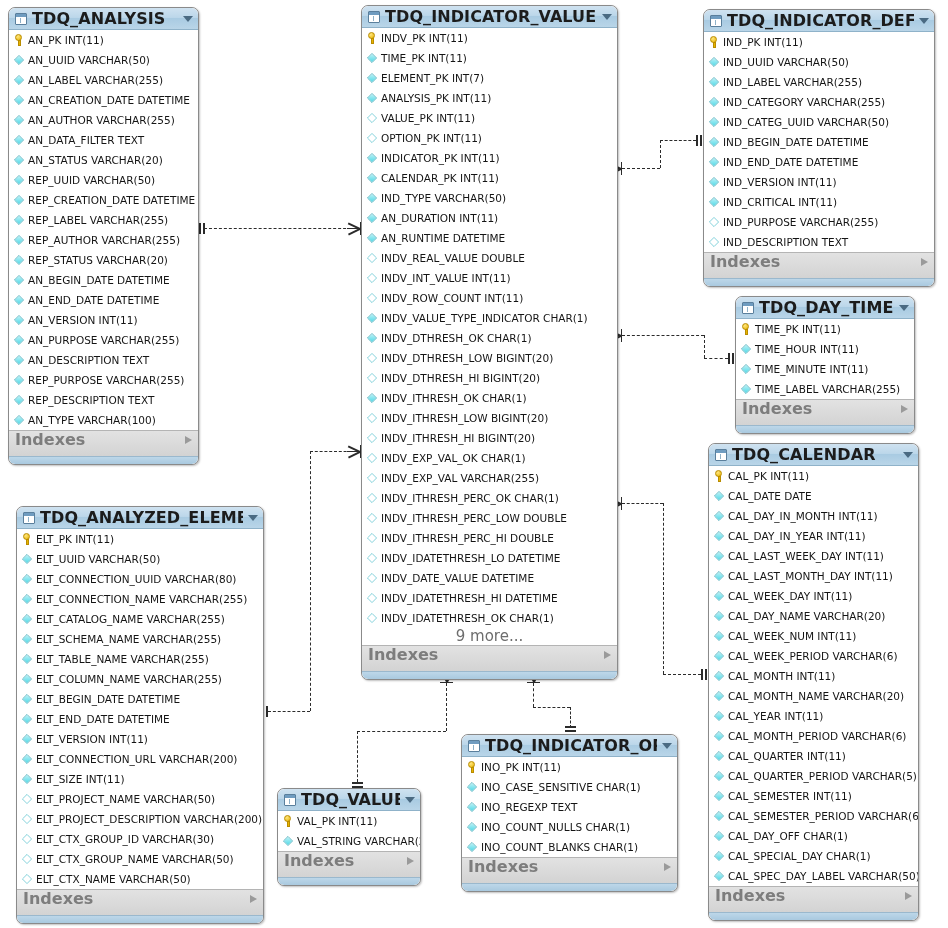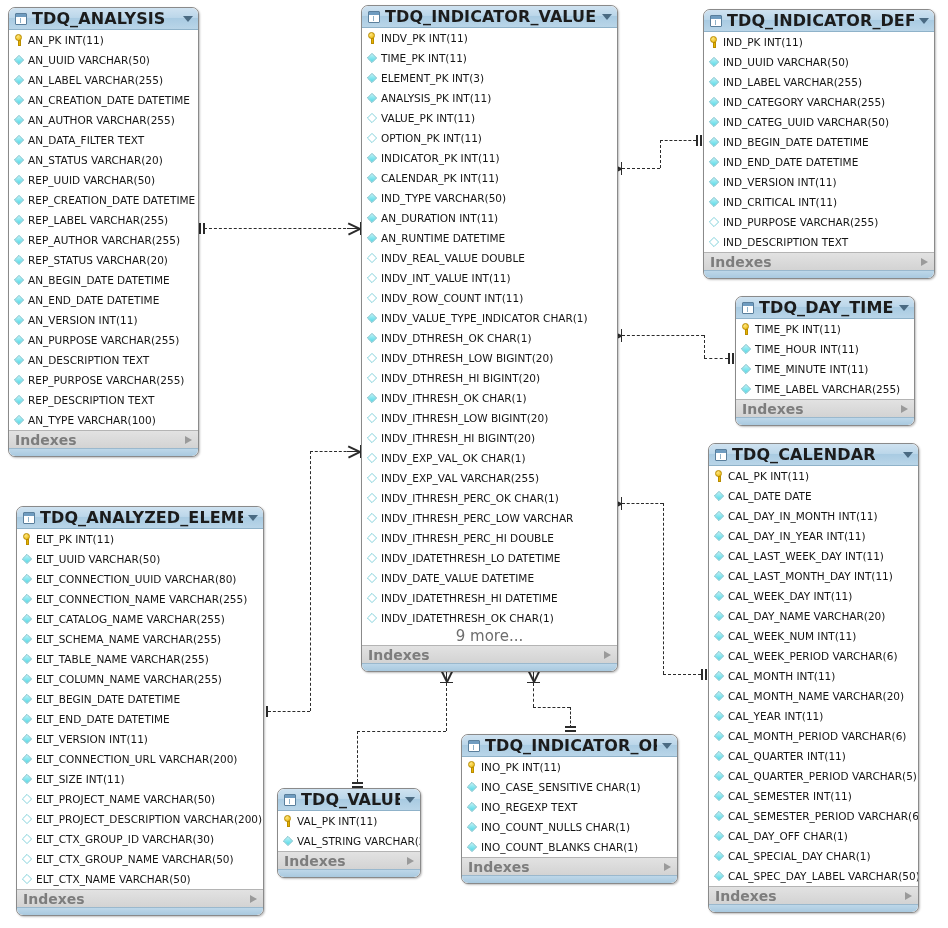--- a/index.html
+++ b/index.html
@@ -96,24 +96,24 @@
     border:1px solid #3fa7b5;
   }
   .ic-dia.hollow{
     background:#ffffff;
     border:1px solid #5fc4d0;
   }
 
   .ent-foot{
     height:17px;
     display:flex;align-items:center;
-    padding:0 6px 0 6px;
+    padding:0 6px 8px 6px;
     background:linear-gradient(to bottom,#e2e2e2,#d3d3d3);
     border-top:1px solid #b4b4b4;
-    font-size:14px;font-weight:bold;color:#7d7d7d;
+    font-size:16px;font-weight:bold;color:#7d7d7d;
   }
   .ent-foot .lbl{flex:1 1 auto;}
   .tri-right{
     width:0;height:0;
     border-top:4.5px solid transparent;
     border-bottom:4.5px solid transparent;
     border-left:7px solid #9a9a9a;
   }
   .ent-base{
     height:7px;
@@ -360,21 +360,21 @@
           <div class="col">
             <span class="ic-key"></span>
             <span class="col-txt">INDV_PK INT(11)</span>
           </div>
           <div class="col">
             <span class="ic-dia filled"></span>
             <span class="col-txt">TIME_PK INT(11)</span>
           </div>
           <div class="col">
             <span class="ic-dia filled"></span>
-            <span class="col-txt">ELEMENT_PK INT(3)</span>
+            <span class="col-txt">ELEMENT_PK INT(7)</span>
           </div>
           <div class="col">
             <span class="ic-dia filled"></span>
             <span class="col-txt">ANALYSIS_PK INT(11)</span>
           </div>
           <div class="col">
             <span class="ic-dia hollow"></span>
             <span class="col-txt">VALUE_PK INT(11)</span>
           </div>
           <div class="col">
@@ -448,21 +448,21 @@
           <div class="col">
             <span class="ic-dia hollow"></span>
             <span class="col-txt">INDV_EXP_VAL VARCHAR(255)</span>
           </div>
           <div class="col">
             <span class="ic-dia hollow"></span>
             <span class="col-txt">INDV_ITHRESH_PERC_OK CHAR(1)</span>
           </div>
           <div class="col">
             <span class="ic-dia hollow"></span>
-            <span class="col-txt">INDV_ITHRESH_PERC_LOW VARCHAR</span>
+            <span class="col-txt">INDV_ITHRESH_PERC_LOW DOUBLE</span>
           </div>
           <div class="col">
             <span class="ic-dia hollow"></span>
             <span class="col-txt">INDV_ITHRESH_PERC_HI DOUBLE</span>
           </div>
           <div class="col">
             <span class="ic-dia hollow"></span>
             <span class="col-txt">INDV_IDATETHRESH_LO DATETIME</span>
           </div>
           <div class="col">

